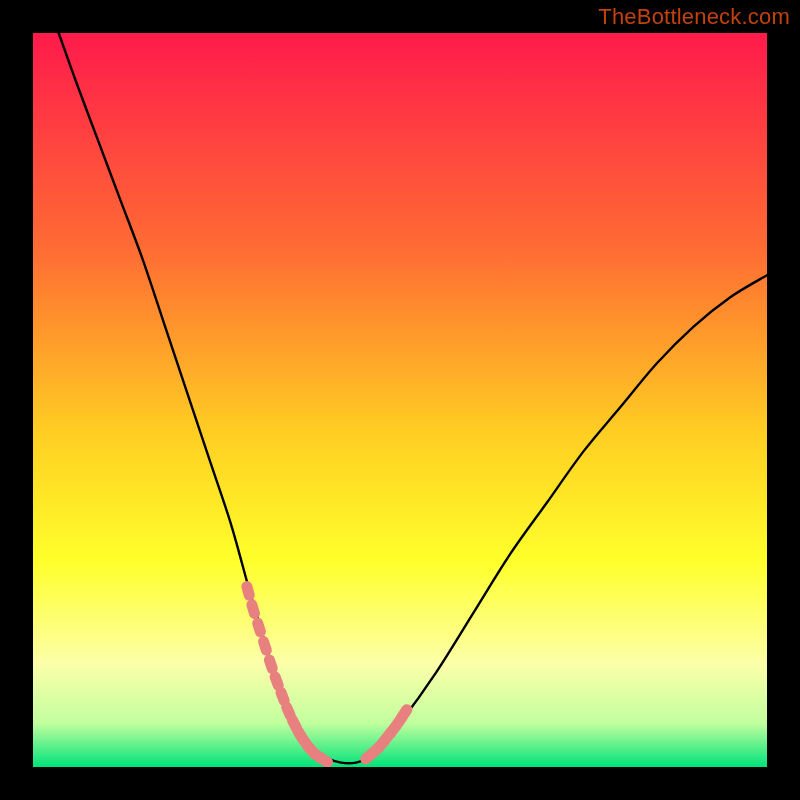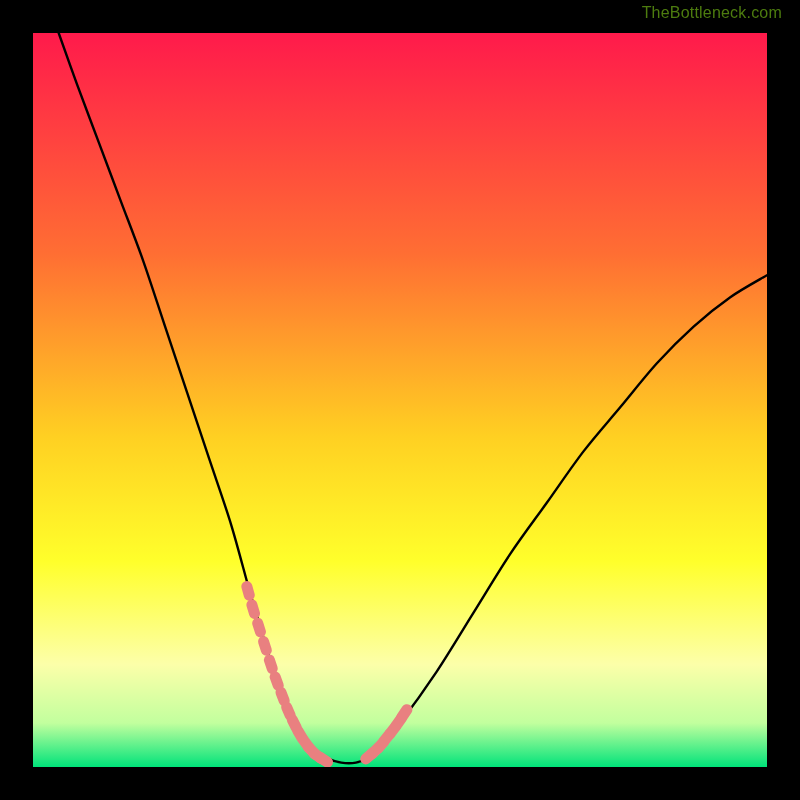--- a/index.html
+++ b/index.html
@@ -15,24 +15,24 @@
     position: absolute;
     left: 0;
     top: 0;
     width: 800px;
     height: 800px;
     background: #000000;
   }
   .watermark {
     position: absolute;
     top: 4px;
-    right: 18px;
-    font-size: 16px;
+    right: 10px;
+    font-size: 22px;
     font-weight: 500;
-    color: #4d7c0f;
+    color: #c2410c;
     letter-spacing: 0.2px;
     z-index: 10;
   }
   .plot-area {
     position: absolute;
     left: 33px;
     top: 33px;
     width: 734px;
     height: 734px;
   }

